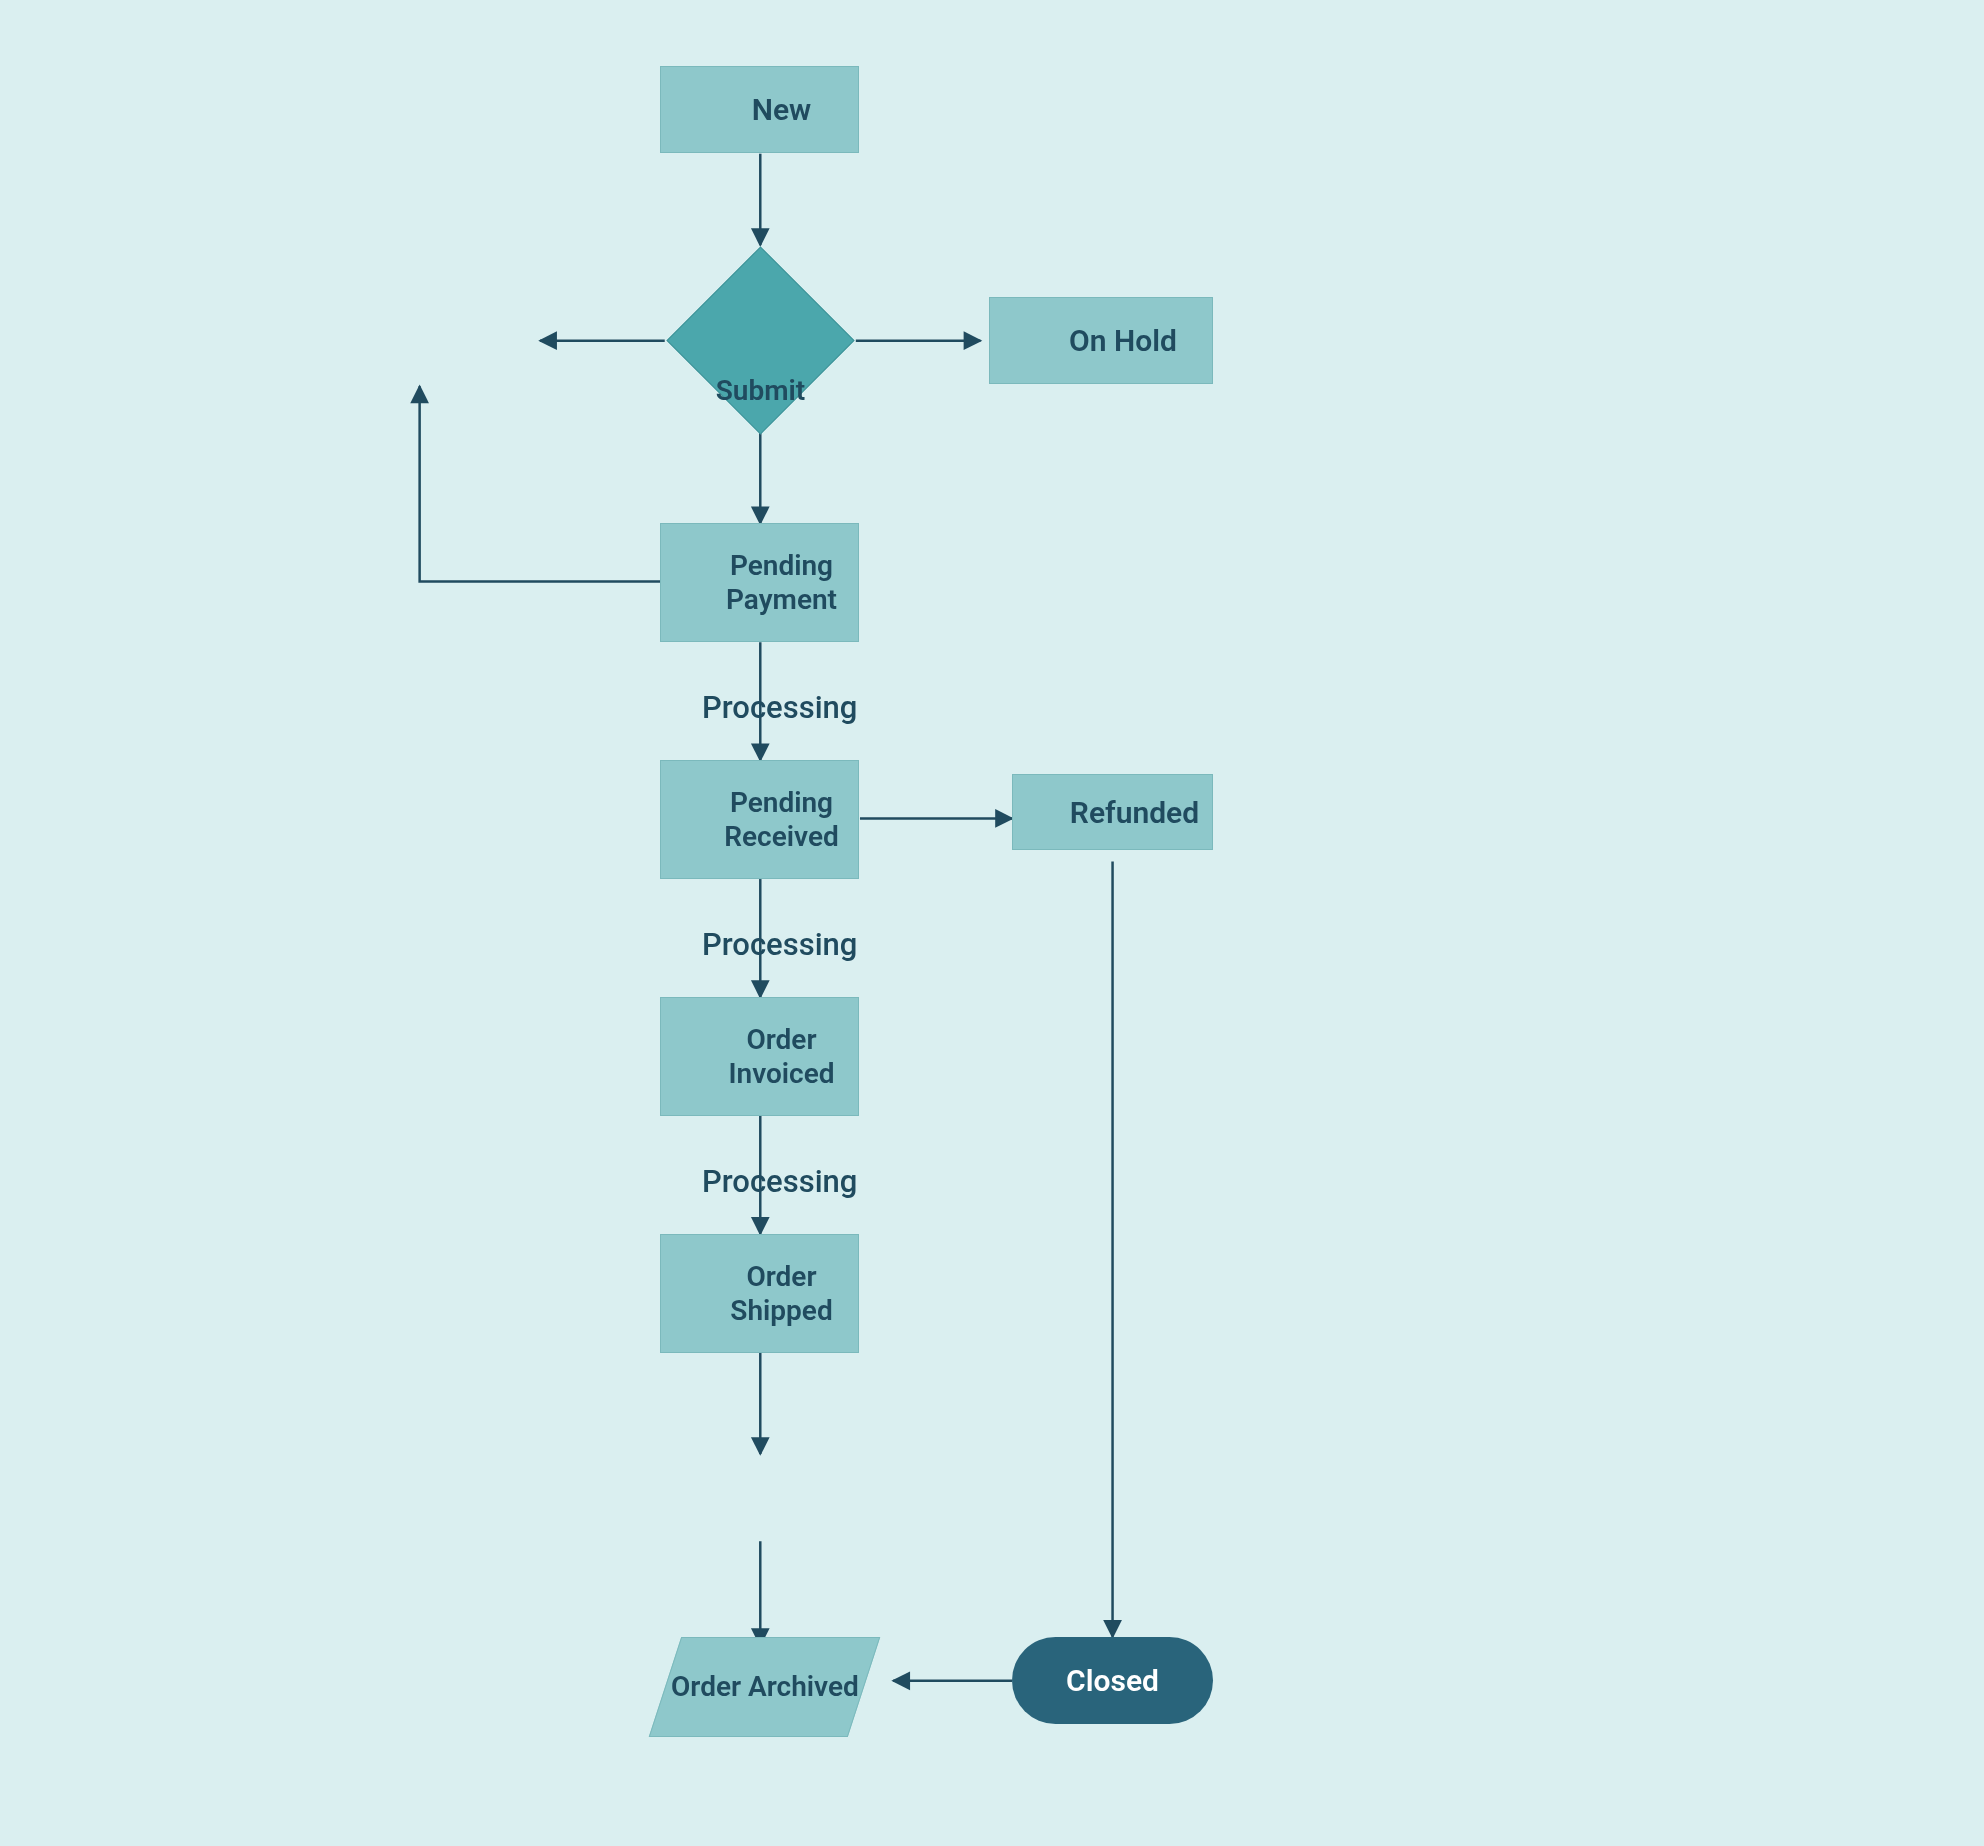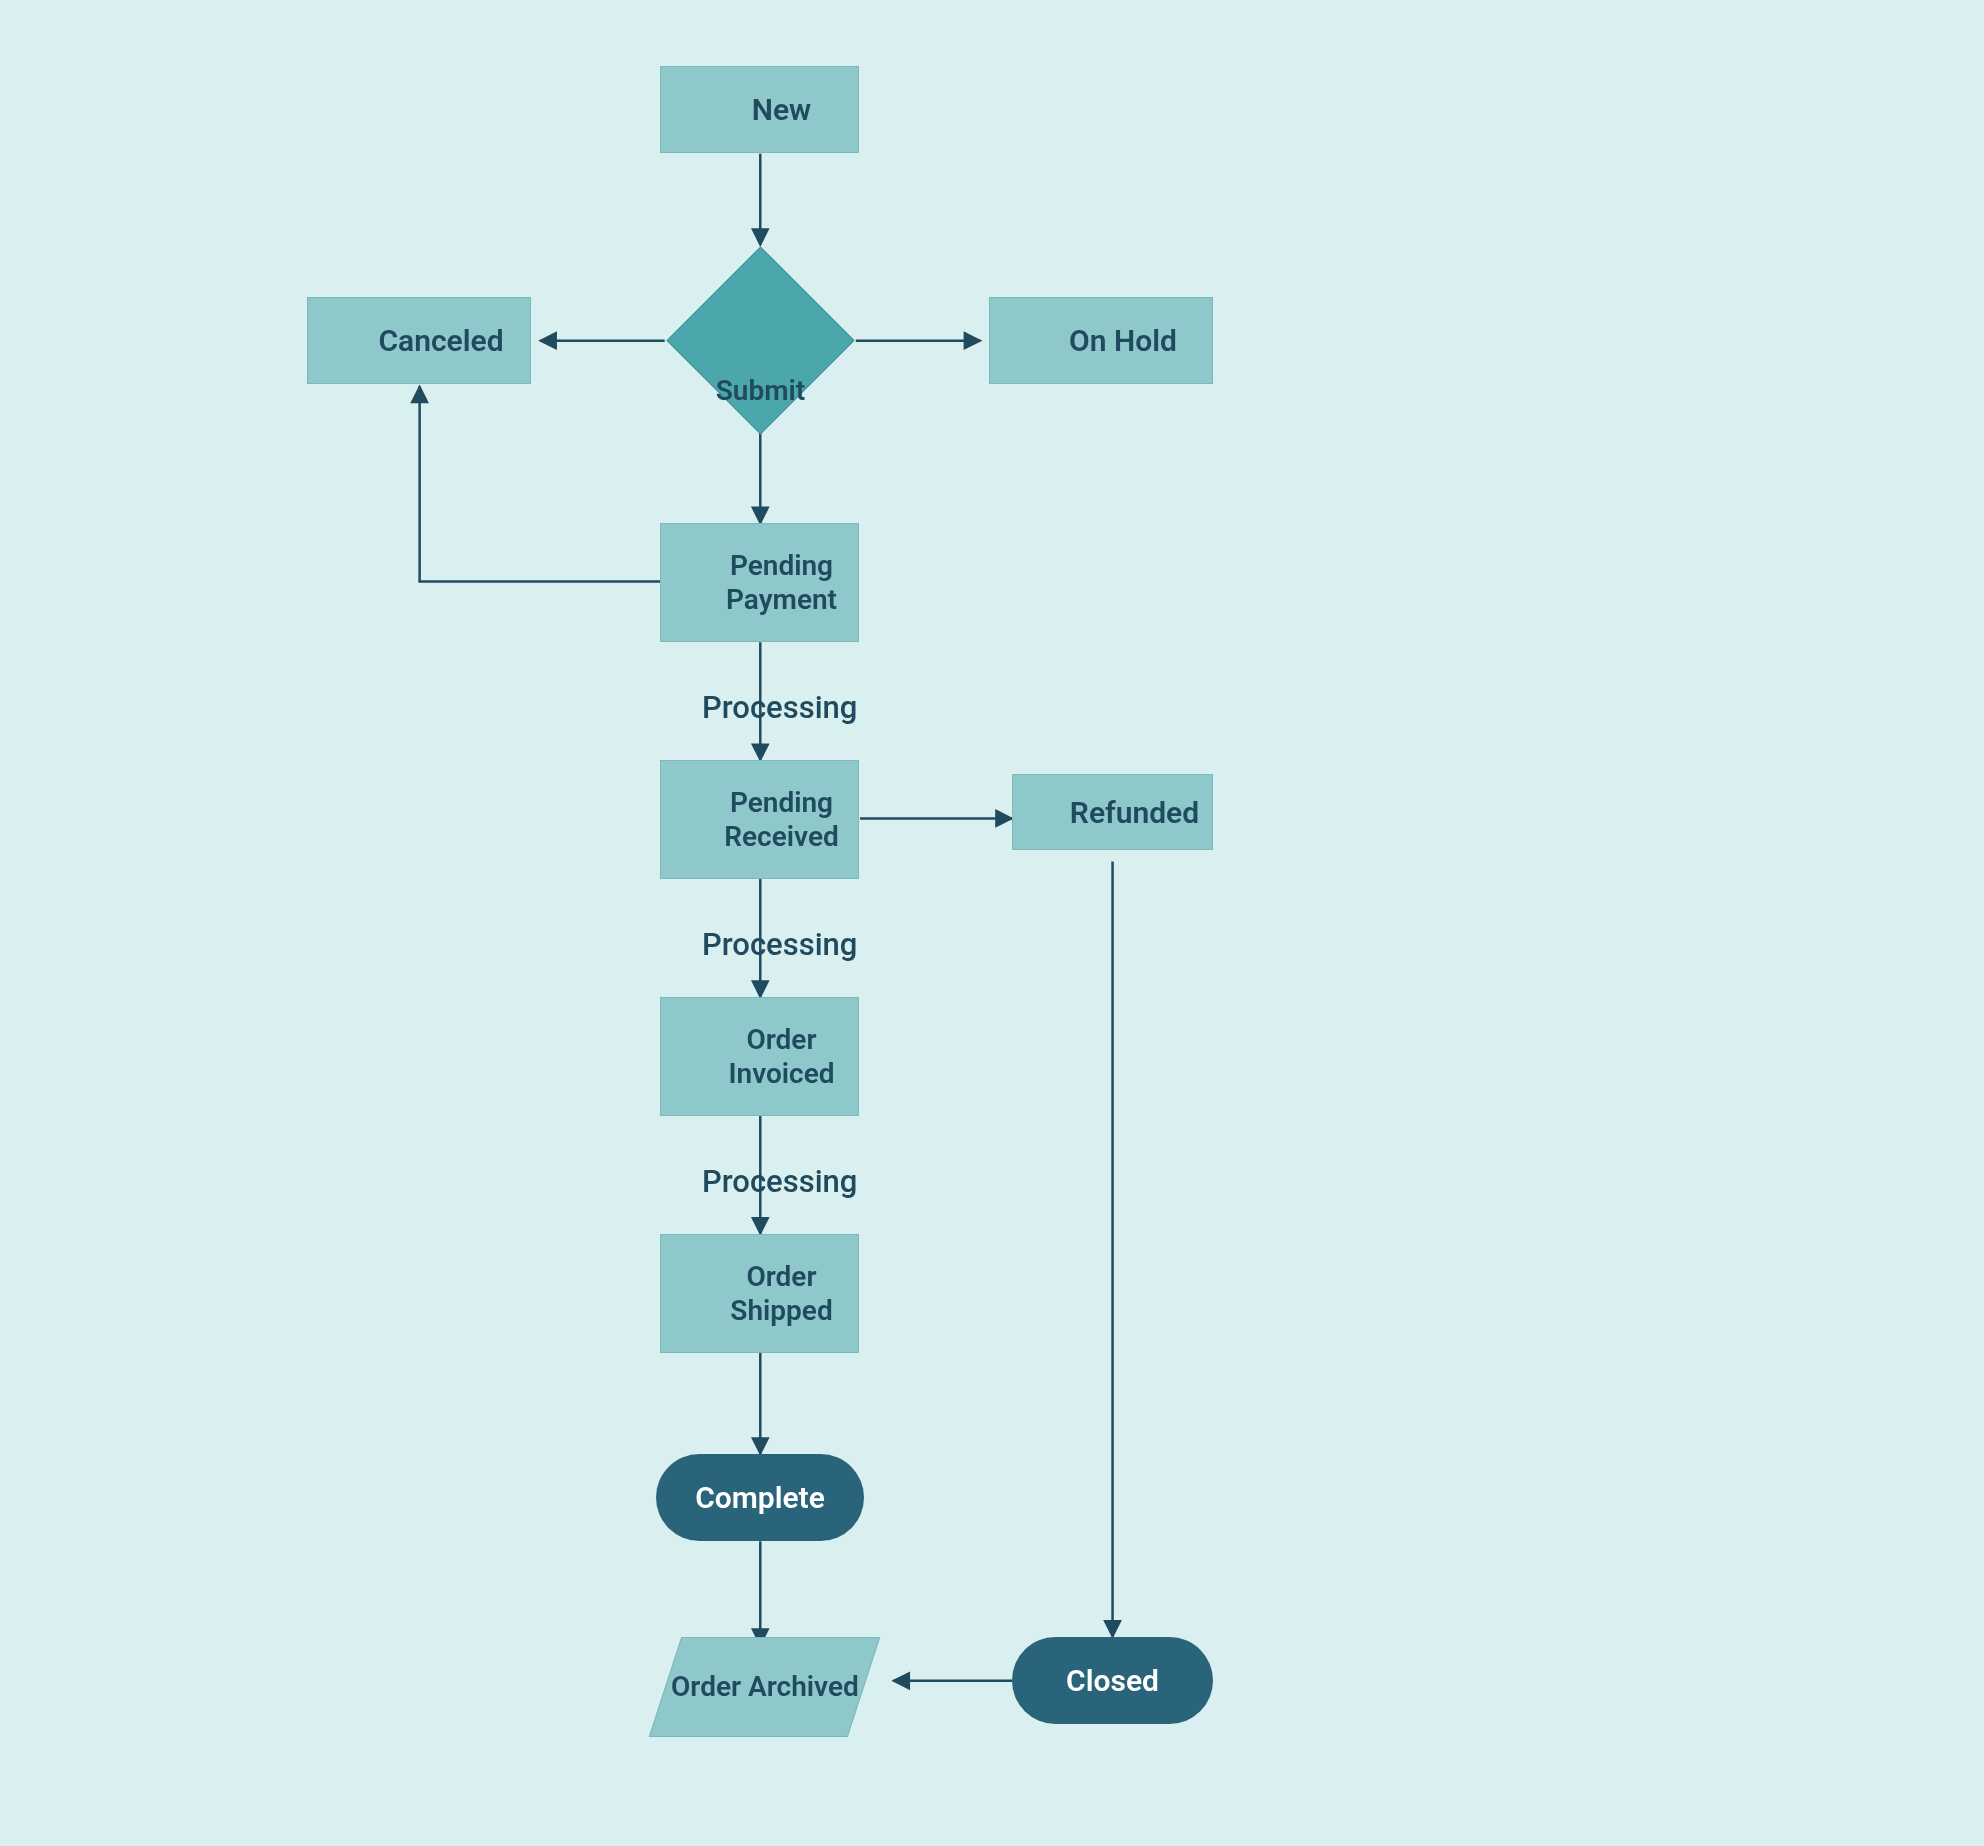--- a/index.html
+++ b/index.html
@@ -110,23 +110,20 @@
     <span>New</span>
   </div>
 
   <div class="diamond-wrap" style="left:694px;top:274px;width:133px;height:133px;">
     <div class="diamond"></div>
     <div class="diamond-label" style="font-size:28px;">
       <span>Submit</span>
     </div>
   </div>
 
-  <div class="node rect" style="left:307px;top:297px;width:224px;height:87px;font-size:30px;">
-    <span>Canceled</span>
-  </div>
 
   <div class="node rect" style="left:989px;top:297px;width:224px;height:87px;font-size:30px;">
     <span>On Hold</span>
   </div>
 
   <div class="node rect" style="left:660px;top:760px;width:199px;height:119px;font-size:28px;line-height:1.2;">
     <span>Pending Received</span>
   </div>
 
   <div class="node rect" style="left:660px;top:523px;width:199px;height:119px;font-size:28px;line-height:1.2;">
@@ -134,23 +131,20 @@
   </div>
 
   <div class="node rect" style="left:660px;top:997px;width:199px;height:119px;font-size:28px;line-height:1.2;">
     <span>Order Invoiced</span>
   </div>
 
   <div class="node rect" style="left:660px;top:1234px;width:199px;height:119px;font-size:28px;line-height:1.2;">
     <span>Order Shipped</span>
   </div>
 
-  <div class="node pill" style="left:656px;top:1454px;width:208px;height:87px;font-size:30px;">
-    <span>Complete</span>
-  </div>
 
   <div class="node rect" style="left:1012px;top:774px;width:201px;height:76px;font-size:30px;">
     <span>Refunded</span>
   </div>
 
   <div class="node para" style="left:665px;top:1637px;width:199px;height:100px;font-size:28px;line-height:1.2;">
     <span>Order Archived</span>
   </div>
 
   <div class="node pill" style="left:1012px;top:1637px;width:201px;height:87px;font-size:30px;">

